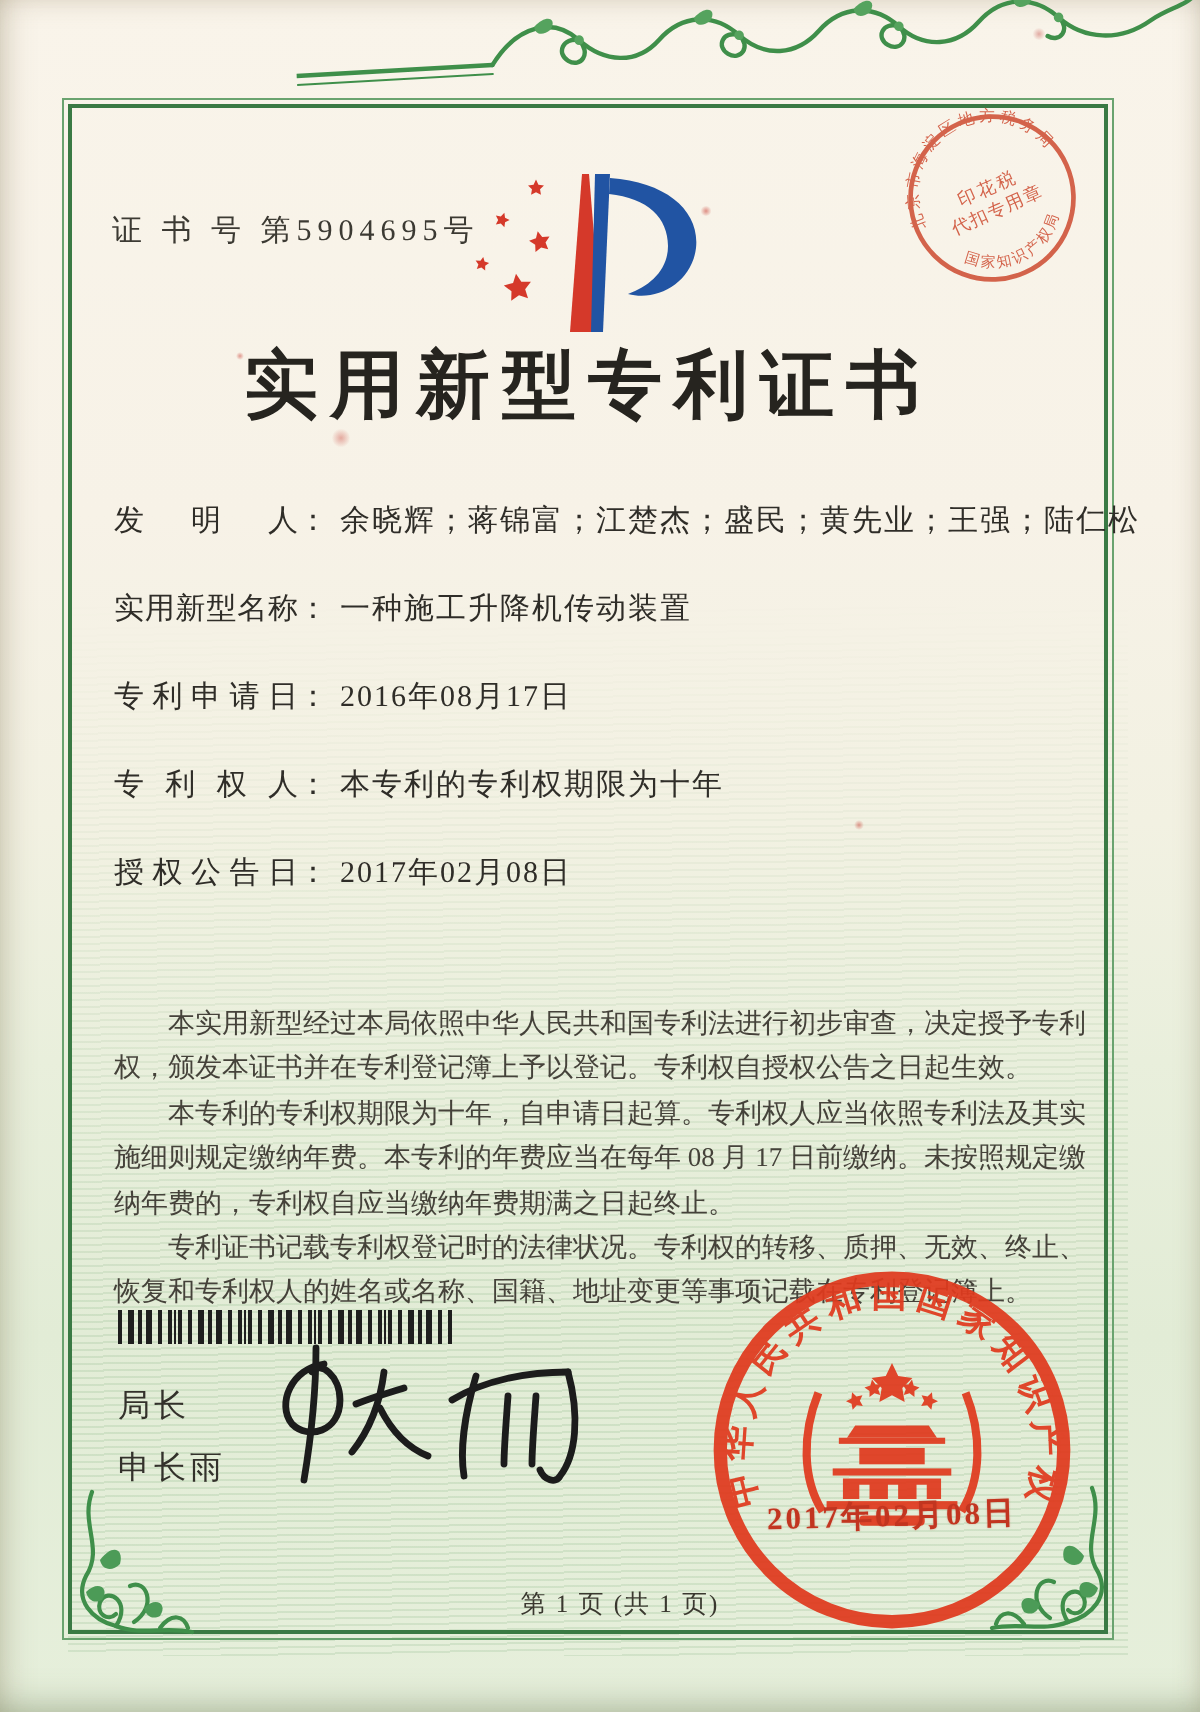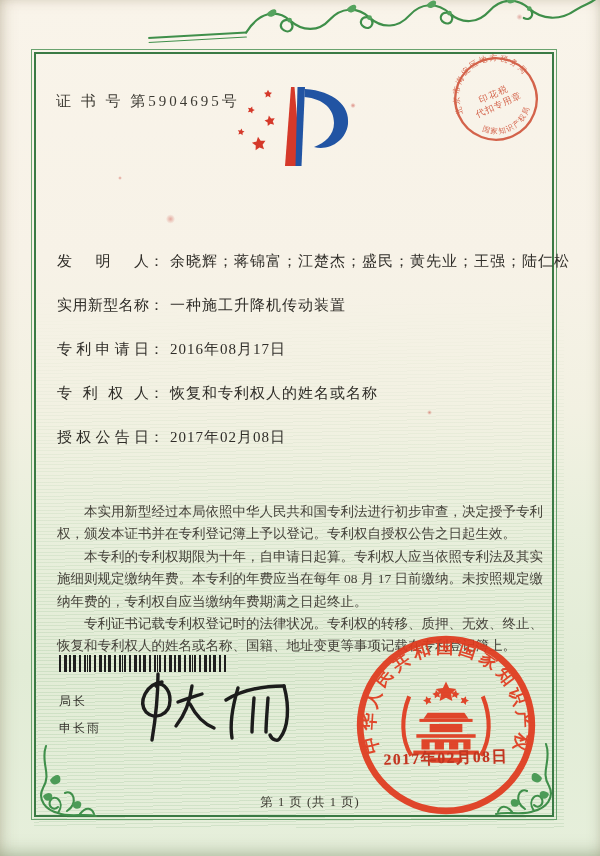--- a/index.html
+++ b/index.html
@@ -20,21 +20,21 @@
     mask-image: linear-gradient(180deg, transparent 0, rgba(0,0,0,.6) 40%, #000 70%);
   }
   .frame {
     position:absolute; left:31px; top:49px; width:526px; height:771px;
     border:1px solid #6aa36f;
   }
   .frame::before {
     content:""; position:absolute; inset:2px; border:2px solid #3a7a44;
   }
   .cert-no {
-    position:absolute; left:56px; top:92px; font-size:15px; letter-spacing:3px; color:#3c3a33;
+    position:absolute; left:56px; top:106px; font-size:15px; letter-spacing:3px; color:#3c3a33;
   }
   .logo { position:absolute; left:230px; top:82px; width:136px; height:86px; }
   .title {
     position:absolute; left:31px; top:168px; width:526px; text-align:center;
     font-size:37px; font-weight:bold; letter-spacing:6px; color:#26241f;
   }
   .fields { position:absolute; left:57px; top:251px; width:486px; }
   .frow { margin-bottom:23px; font-size:15px; color:#2f2d28; line-height:21px; white-space:nowrap; }
   .flabel {
     display:inline-block; width:92px; text-align:justify; text-align-last:justify; vertical-align:top;
@@ -43,21 +43,21 @@
   .fvalue { display:inline-block; margin-left:6px; vertical-align:top; letter-spacing:1px; }
   .paras { position:absolute; left:57px; top:501px; width:486px; font-size:13.5px;
     line-height:22.4px; color:#45423a; text-align:justify; }
   .paras p { text-indent:2em; }
   .barcode {
     position:absolute; left:59px; top:655px; width:168px; height:17px;
     background-image:
       repeating-linear-gradient(90deg,#1e1e1e 0 2px, transparent 2px 5px),
       repeating-linear-gradient(90deg,#1e1e1e 0 1px, transparent 1px 7px);
   }
-  .director { position:absolute; left:59px; top:693px; font-size:12px; color:#33312b; letter-spacing:2px; }
+  .director { position:absolute; left:59px; top:693px; font-size:16px; color:#33312b; letter-spacing:2px; }
   .director .name { margin-top:10px; }
   .signature { position:absolute; left:126px; top:668px; width:190px; height:80px; }
   .office-seal { position:absolute; left:354px; top:633px; width:184px; height:184px; opacity:.93; }
   .date-stamp {
     position:absolute; left:348px; top:748px; width:196px; text-align:center;
     font-size:15.5px; color:#c23520; letter-spacing:1.5px; transform:rotate(-1.5deg);
     font-weight:bold; text-shadow:0 0 1px rgba(194,53,32,.4);
   }
   .footer { position:absolute; left:31px; top:794px; width:526px; text-align:center;
     font-size:12.5px; color:#3a382f; letter-spacing:1px;padding-left:32px; }
@@ -160,33 +160,34 @@
       <use href="#lstar" transform="translate(11,50) scale(0.36) rotate(10)"></use>
       <use href="#lstar" transform="translate(29,62) scale(0.72) rotate(-8)"></use>
       <polygon points="61,5 64.5,5 71,84 55,84"></polygon>
     </g>
     <g fill="#2154a3">
       <polygon points="67.5,5 75,5 71.5,84 65.5,84"></polygon>
       <path d="M75,7 C104,9 120,24 118,42 C116,59 99,69 84,65 C95,61 104,53 104,41 C104,27 94,17 74.5,15 Z"></path>
     </g>
   </svg>
 
+  <div class="title">实用新型专利证书</div>
 
   <div class="fields">
     <div class="frow">
       <span class="flabel">发明人</span><span class="fcolon">：</span><span class="fvalue">余晓辉；蒋锦富；江楚杰；盛民；黄先业；王强；陆仁松</span>
     </div>
     <div class="frow">
       <span class="flabel">实用新型名称</span><span class="fcolon">：</span><span class="fvalue">一种施工升降机传动装置</span>
     </div>
     <div class="frow">
       <span class="flabel">专利申请日</span><span class="fcolon">：</span><span class="fvalue">2016年08月17日</span>
     </div>
     <div class="frow">
-      <span class="flabel">专利权人</span><span class="fcolon">：</span><span class="fvalue">恢复和专利权人的姓名或名称</span>
+      <span class="flabel">专利权人</span><span class="fcolon">：</span><span class="fvalue">本专利的专利权期限为十年</span>
     </div>
     <div class="frow">
       <span class="flabel">授权公告日</span><span class="fcolon">：</span><span class="fvalue">2017年02月08日</span>
     </div>
   </div>
 
   <div class="paras">
     <p>本实用新型经过本局依照中华人民共和国专利法进行初步审查，决定授予专利权，颁发本证书并在专利登记簿上予以登记。专利权自授权公告之日起生效。</p>
     <p>本专利的专利权期限为十年，自申请日起算。专利权人应当依照专利法及其实施细则规定缴纳年费。本专利的年费应当在每年 08 月 17 日前缴纳。未按照规定缴纳年费的，专利权自应当缴纳年费期满之日起终止。</p>
     <p>专利证书记载专利权登记时的法律状况。专利权的转移、质押、无效、终止、恢复和专利权人的姓名或名称、国籍、地址变更等事项记载在专利登记簿上。</p>

